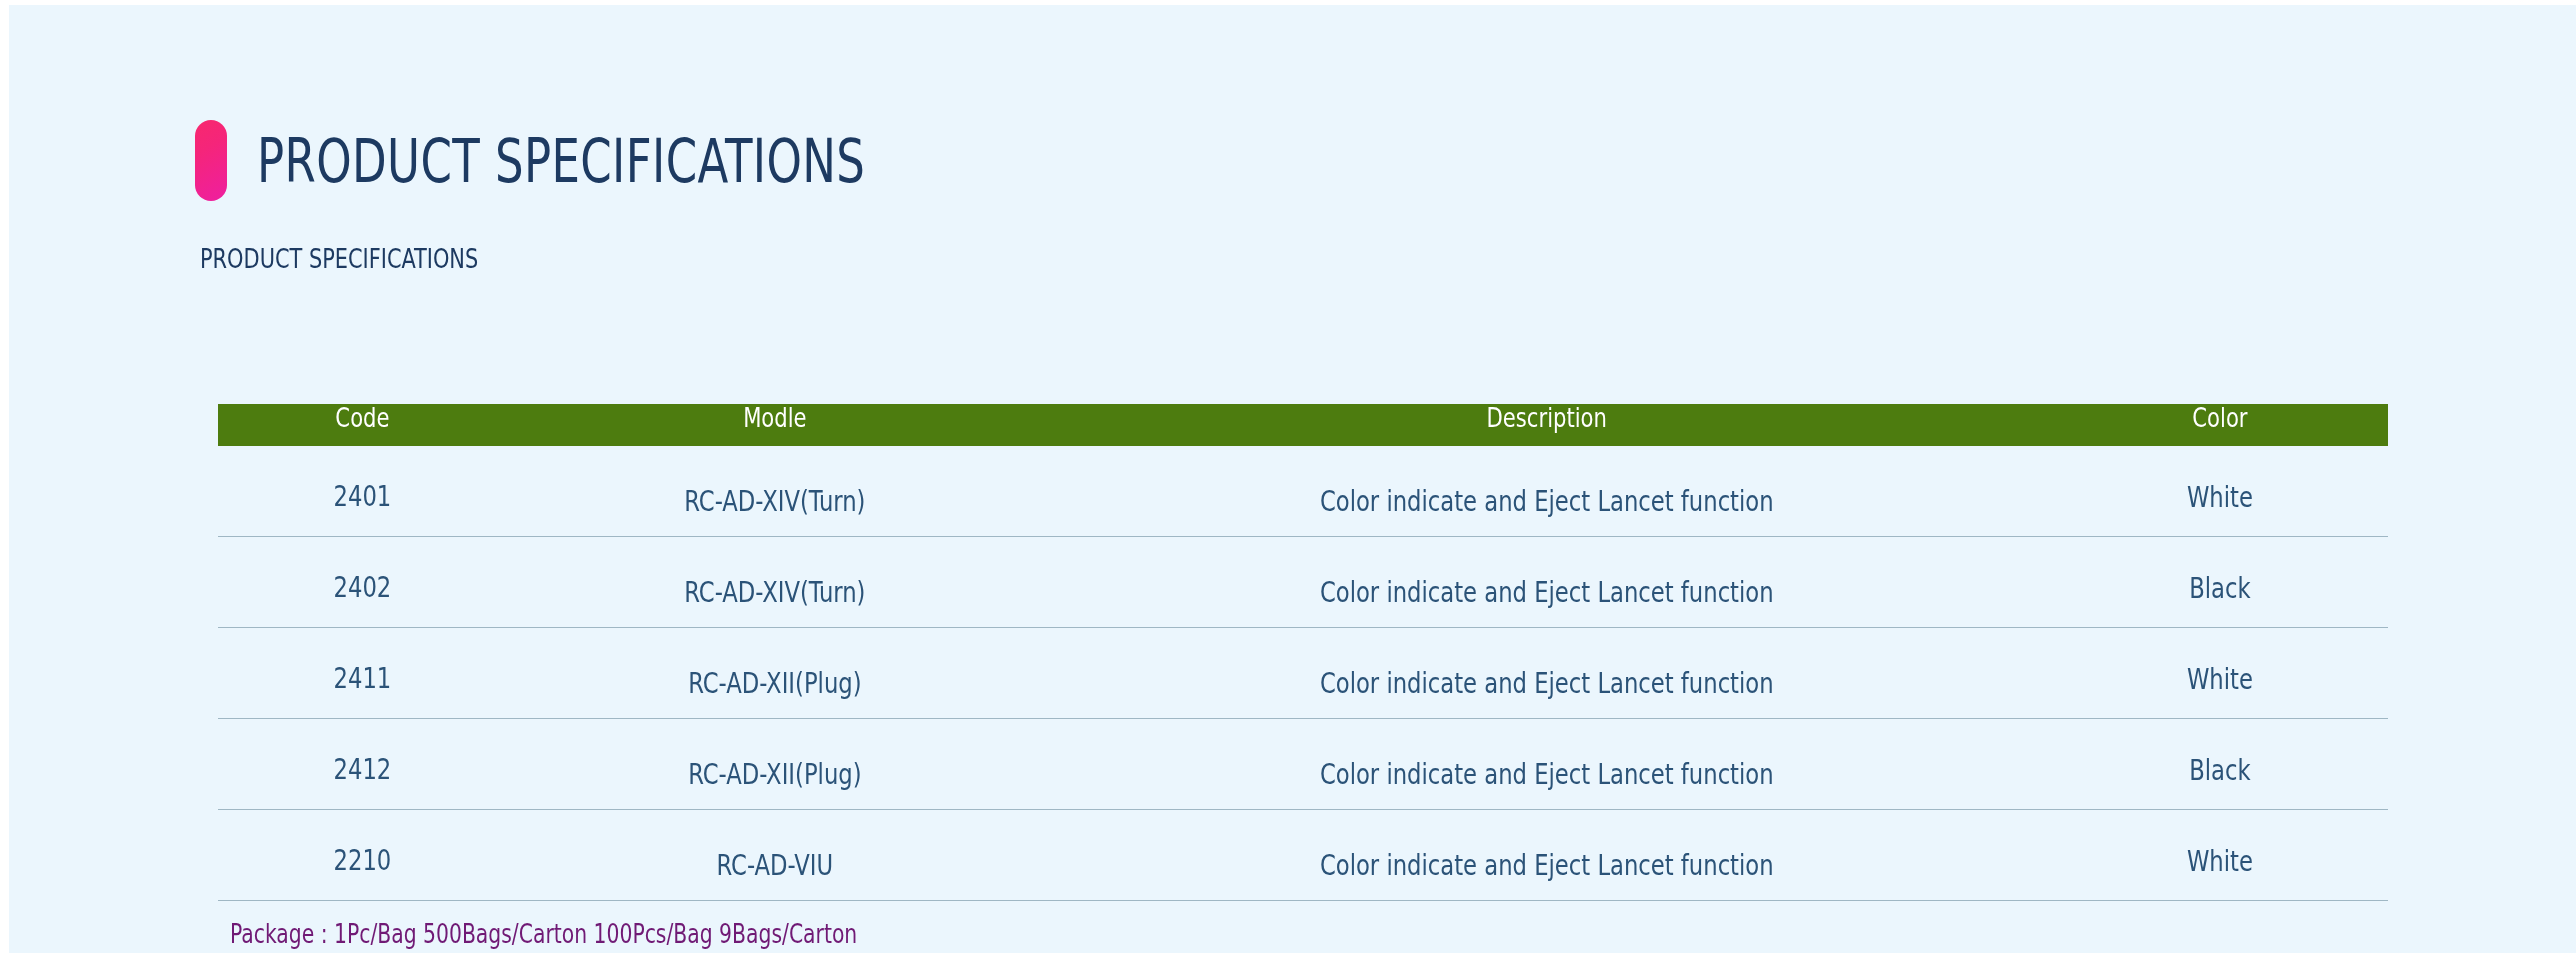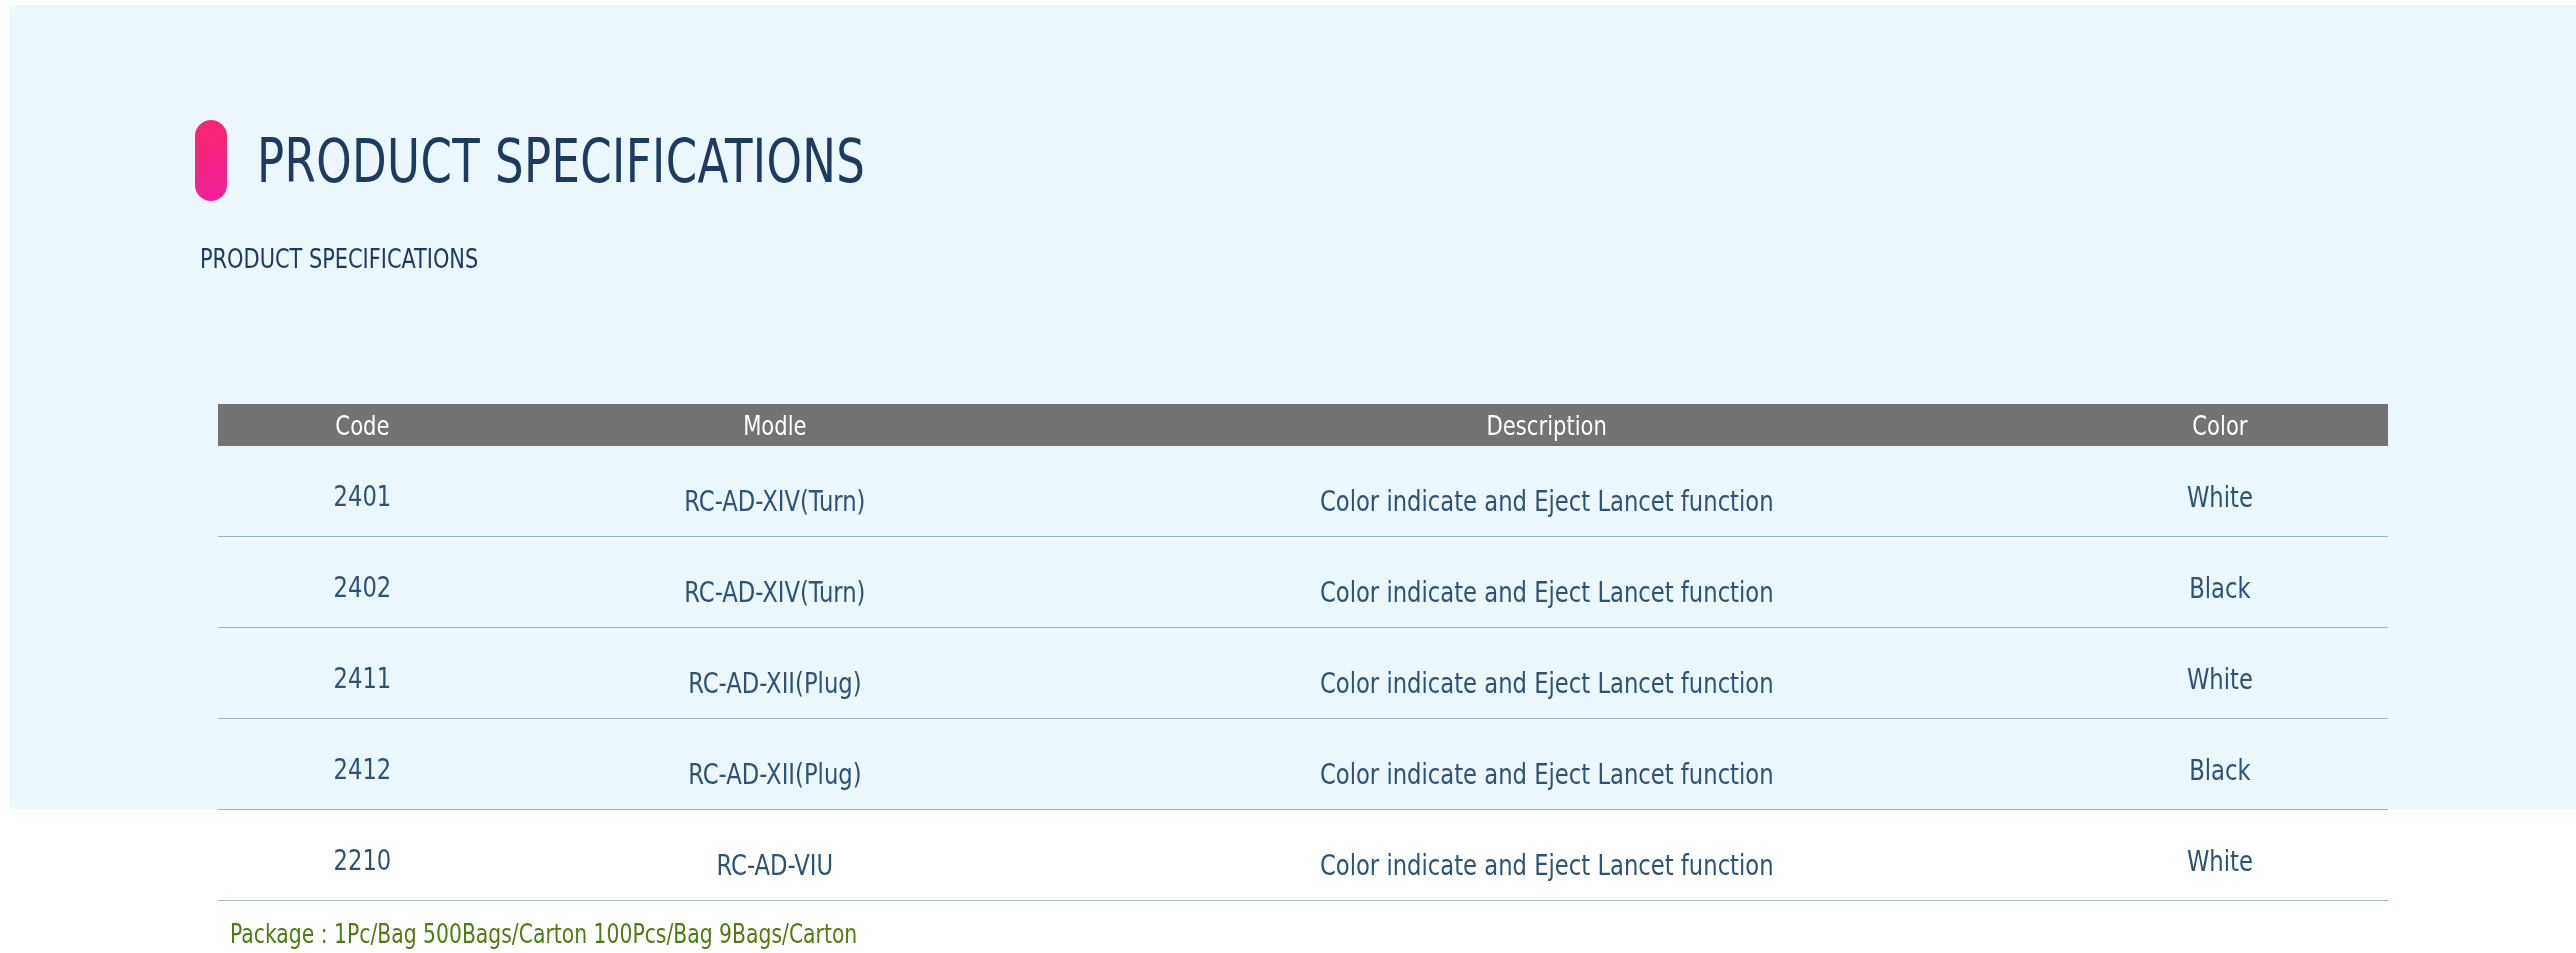--- a/index.html
+++ b/index.html
@@ -5,21 +5,21 @@
   * { margin:0; padding:0; box-sizing:border-box; }
   html, body {
     width:2576px; height:953px;
     background:#ffffff;
     font-family:"Liberation Sans", sans-serif;
     overflow:hidden;
   }
   .page {
     position:absolute;
     left:8.8px; top:5.2px;
-    width:2567px; height:804px;
+    width:2567px; height:948px;
     background:#ebf6fd;
   }
 
   
   .header-row {
     position:absolute;
     left:186px; top:115px;
     display:flex;
     align-items:center;
   }
@@ -54,23 +54,23 @@
   }
 
   
   .spec-table {
     position:absolute;
     left:209px; top:399px;
     width:2170px;
   }
   .t-head {
     display:flex;
-    background:#737373;
+    background:#4d7c0f;
     height:42px;
-    align-items:center;
+    align-items:flex-start;
   }
   .t-head .cell {
     color:#ffffff;
     font-family:"Liberation Sans Narrow","DejaVu Sans Condensed","Liberation Sans", sans-serif;
     font-size:27px;
     line-height:1;
     transform:scaleX(0.87);
   }
   .t-row {
     display:flex;
@@ -92,21 +92,21 @@
   .c-model { width:536px; text-align:center; transform-origin:center center; }
   .c-desc  { width:1010px; text-align:center; transform-origin:center center; }
   .c-color { width:336px;  text-align:center; transform-origin:center center; }
 
   
   .t-row .c-code  { position:relative; top:-4.6px; }
   .t-row .c-color { position:relative; top:-3.6px; }
 
   .t-foot {
     padding:19.6px 0 0 12.4px;
-    color:#4d7c0f;
+    color:#701a75;
     font-family:"Liberation Sans Narrow","DejaVu Sans Condensed","Liberation Sans", sans-serif;
     font-size:26px;
     line-height:1;
     white-space:nowrap;
   }
   .t-foot span { display:inline-block; transform:scaleX(0.87); transform-origin:left center; }
 </style>
 </head>
 <body>
 

